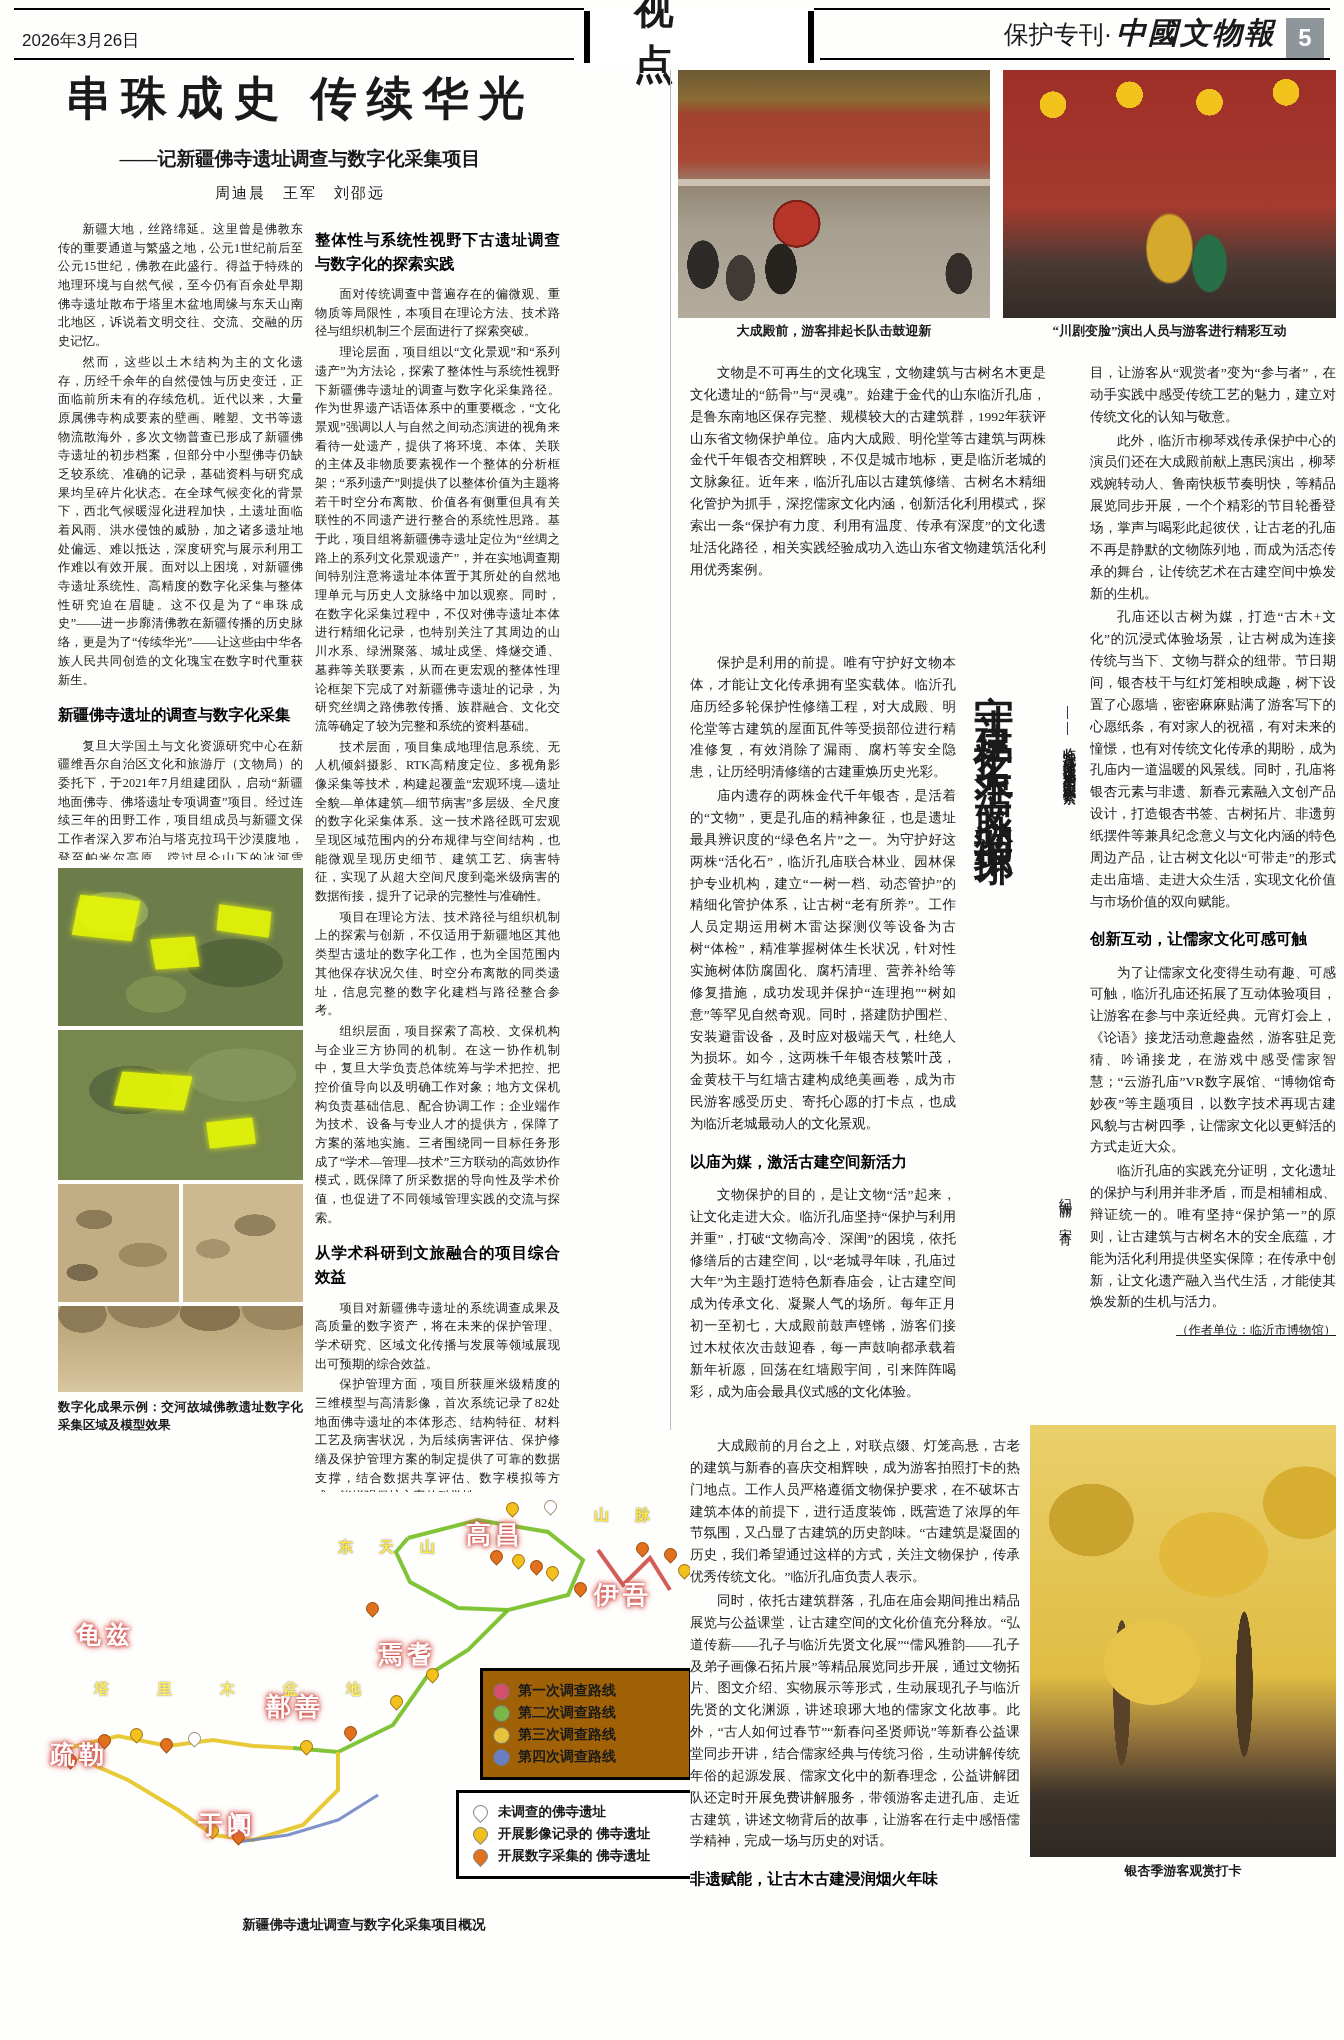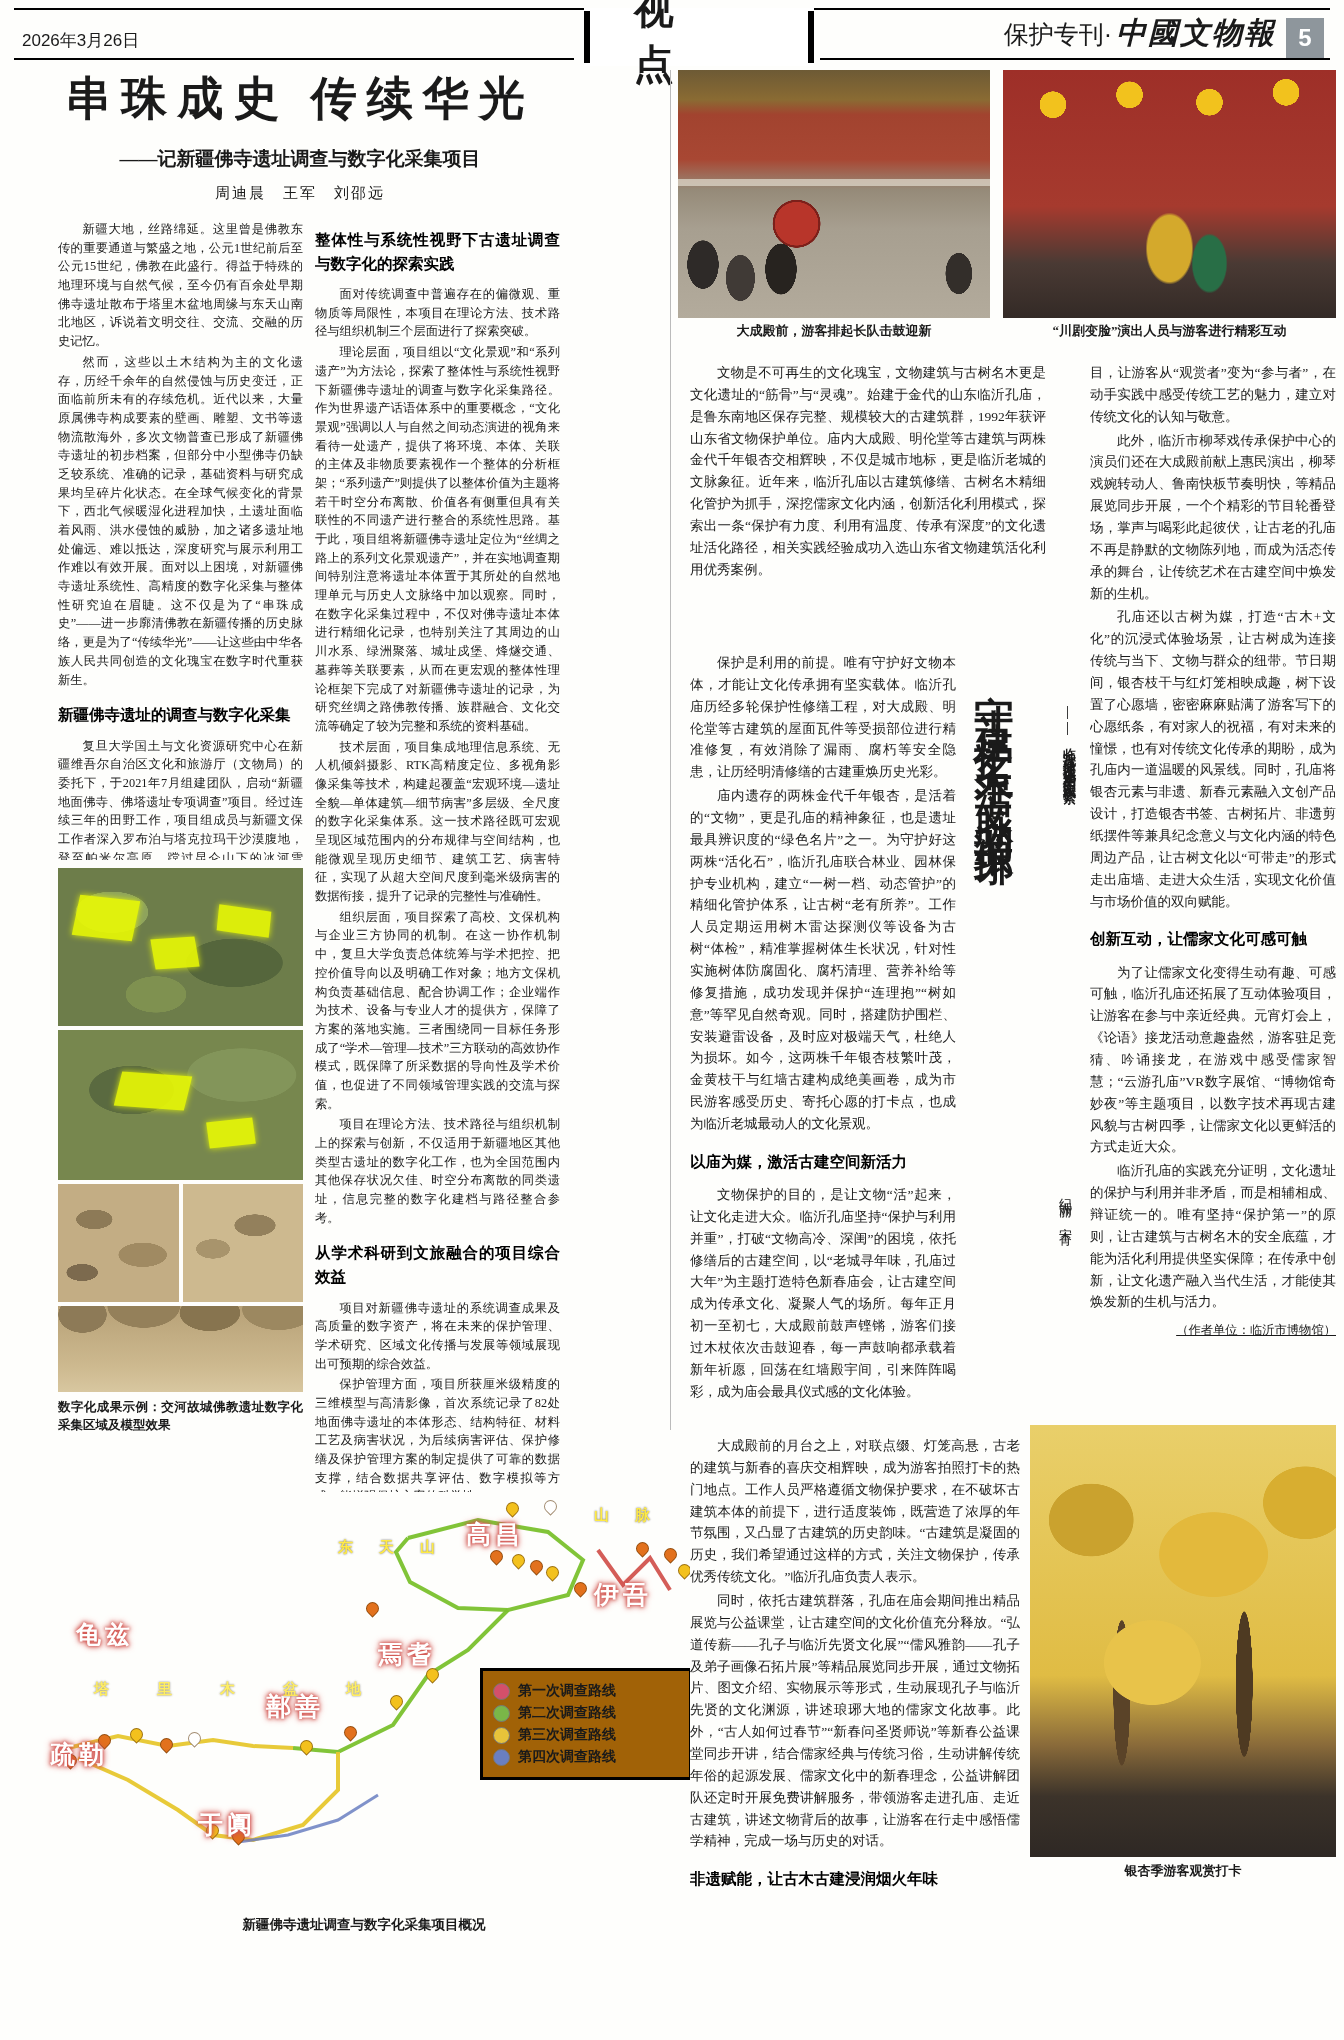--- a/index.html
+++ b/index.html
@@ -194,22 +194,22 @@
       </div>
       <div class="strip"></div>
       <div class="imgcap">数字化成果示例：交河故城佛教遗址数字化采集区域及模型效果</div>
     </div>
 
     <div class="col c2">
       <div class="shead" style="margin-top:8px;">整体性与系统性视野下古遗址调查与数字化的探索实践</div>
       <p>面对传统调查中普遍存在的偏微观、重物质等局限性，本项目在理论方法、技术路径与组织机制三个层面进行了探索突破。</p>
       <p>理论层面，项目组以“文化景观”和“系列遗产”为方法论，探索了整体性与系统性视野下新疆佛寺遗址的调查与数字化采集路径。作为世界遗产话语体系中的重要概念，“文化景观”强调以人与自然之间动态演进的视角来看待一处遗产，提供了将环境、本体、关联的主体及非物质要素视作一个整体的分析框架；“系列遗产”则提供了以整体价值为主题将若干时空分布离散、价值各有侧重但具有关联性的不同遗产进行整合的系统性思路。基于此，项目组将新疆佛寺遗址定位为“丝绸之路上的系列文化景观遗产”，并在实地调查期间特别注意将遗址本体置于其所处的自然地理单元与历史人文脉络中加以观察。同时，在数字化采集过程中，不仅对佛寺遗址本体进行精细化记录，也特别关注了其周边的山川水系、绿洲聚落、城址戍堡、烽燧交通、墓葬等关联要素，从而在更宏观的整体性理论框架下完成了对新疆佛寺遗址的记录，为研究丝绸之路佛教传播、族群融合、文化交流等确定了较为完整和系统的资料基础。</p>
       <p>技术层面，项目集成地理信息系统、无人机倾斜摄影、RTK高精度定位、多视角影像采集等技术，构建起覆盖“宏观环境—遗址全貌—单体建筑—细节病害”多层级、全尺度的数字化采集体系。这一技术路径既可宏观呈现区域范围内的分布规律与空间结构，也能微观呈现历史细节、建筑工艺、病害特征，实现了从超大空间尺度到毫米级病害的数据衔接，提升了记录的完整性与准确性。</p>
+      <p>项目在理论方法、技术路径与组织机制上的探索与创新，不仅适用于新疆地区其他类型古遗址的数字化工作，也为全国范围内其他保存状况欠佳、时空分布离散的同类遗址，信息完整的数字化建档与路径整合参考。</p>
       <p>组织层面，项目探索了高校、文保机构与企业三方协同的机制。在这一协作机制中，复旦大学负责总体统筹与学术把控、把控价值导向以及明确工作对象；地方文保机构负责基础信息、配合协调工作；企业端作为技术、设备与专业人才的提供方，保障了方案的落地实施。三者围绕同一目标任务形成了“学术—管理—技术”三方联动的高效协作模式，既保障了所采数据的导向性及学术价值，也促进了不同领域管理实践的交流与探索。</p>
-      <p>项目在理论方法、技术路径与组织机制上的探索与创新，不仅适用于新疆地区其他类型古遗址的数字化工作，也为全国范围内其他保存状况欠佳、时空分布离散的同类遗址，信息完整的数字化建档与路径整合参考。</p>
       <div class="shead">从学术科研到文旅融合的项目综合效益</div>
       <p>项目对新疆佛寺遗址的系统调查成果及高质量的数字资产，将在未来的保护管理、学术研究、区域文化传播与发展等领域展现出可预期的综合效益。</p>
       <p>保护管理方面，项目所获厘米级精度的三维模型与高清影像，首次系统记录了82处地面佛寺遗址的本体形态、结构特征、材料工艺及病害状况，为后续病害评估、保护修缮及保护管理方案的制定提供了可靠的数据支撑，结合数据共享评估、数字模拟等方式，能增强保护方案的科学性。</p>
 
     </div>
 
     <div class="map">
       <svg width="652" height="416" viewBox="0 0 652 416">
         <polyline points="370,48 440,30 510,42 545,70 530,105 470,120 420,118 372,92 358,62 370,48" fill="none" stroke="#7ac12d" stroke-width="4" opacity="0.95"></polyline>
         <polyline points="470,120 430,160 390,185 355,235 300,262 255,258" fill="none" stroke="#7ac12d" stroke-width="4" opacity="0.95"></polyline>
@@ -266,20 +266,34 @@
         <div class="li">
           <span class="dotc" style="background:#e8c33a;"></span>
           <span class="lt">第三次调查路线</span>
         </div>
         <div class="li">
           <span class="dotc" style="background:#6a7fc1;"></span>
           <span class="lt">第四次调查路线</span>
         </div>
       </div>
 
+      <div class="legend2" style="left:418px;top:300px;width:214px;">
+        <div class="li">
+          <span class="pinico" style="background:#fff;"></span>
+          <span class="lt">未调查的佛寺遗址</span>
+        </div>
+        <div class="li">
+          <span class="pinico" style="background:#f2c01d;"></span>
+          <span class="lt">开展影像记录的 佛寺遗址</span>
+        </div>
+        <div class="li">
+          <span class="pinico" style="background:#e2711d;"></span>
+          <span class="lt">开展数字采集的 佛寺遗址</span>
+        </div>
+      </div>
     </div>
     <div class="mapcap">新疆佛寺遗址调查与数字化采集项目概况</div>
   </div>
 
   <div class="a2">
     <div class="photo ph1">
       <div class="rail"></div>
       <div class="crowd"></div>
     </div>
     <div class="photo ph2"></div>

